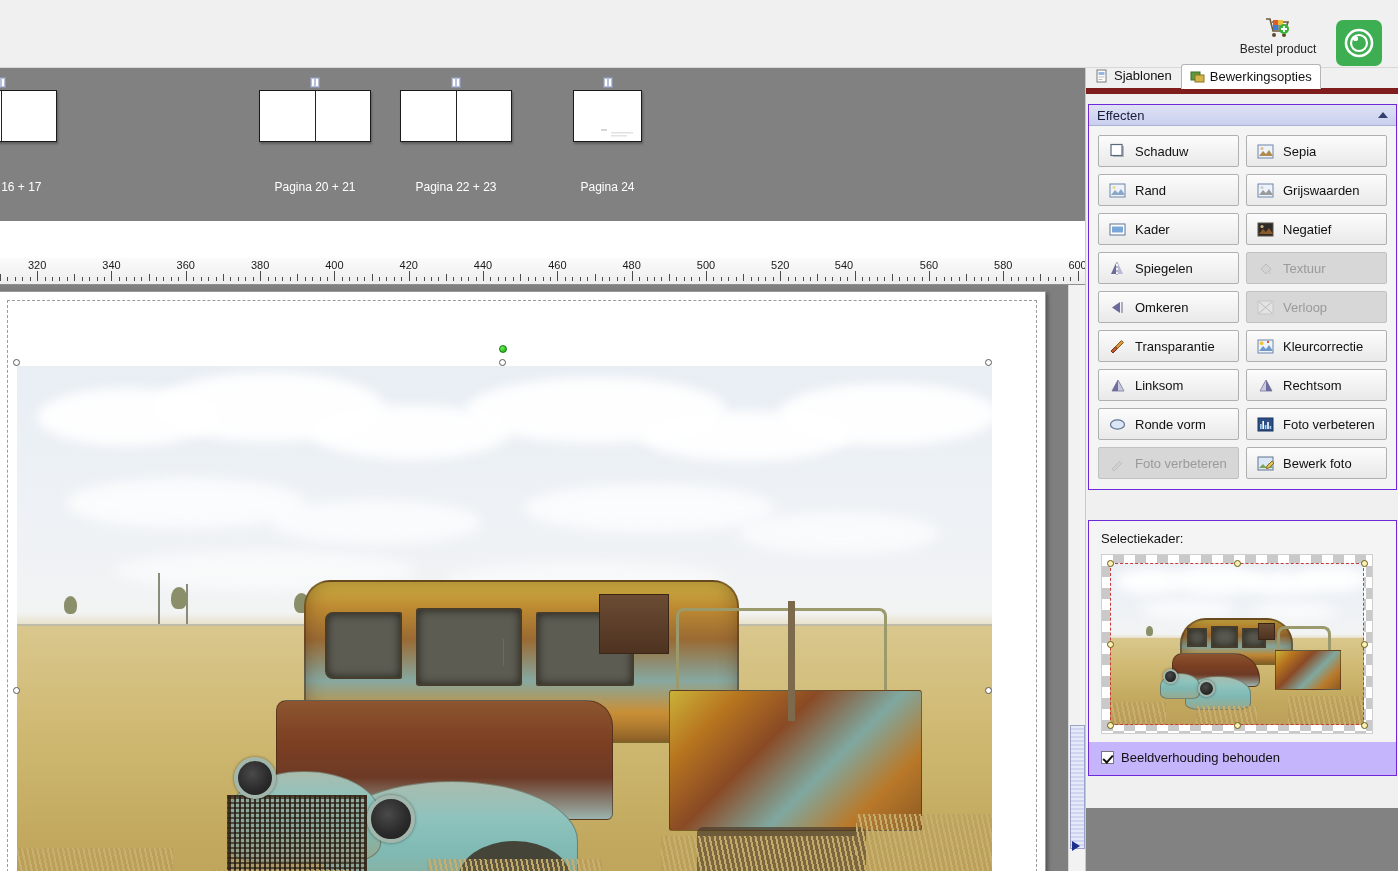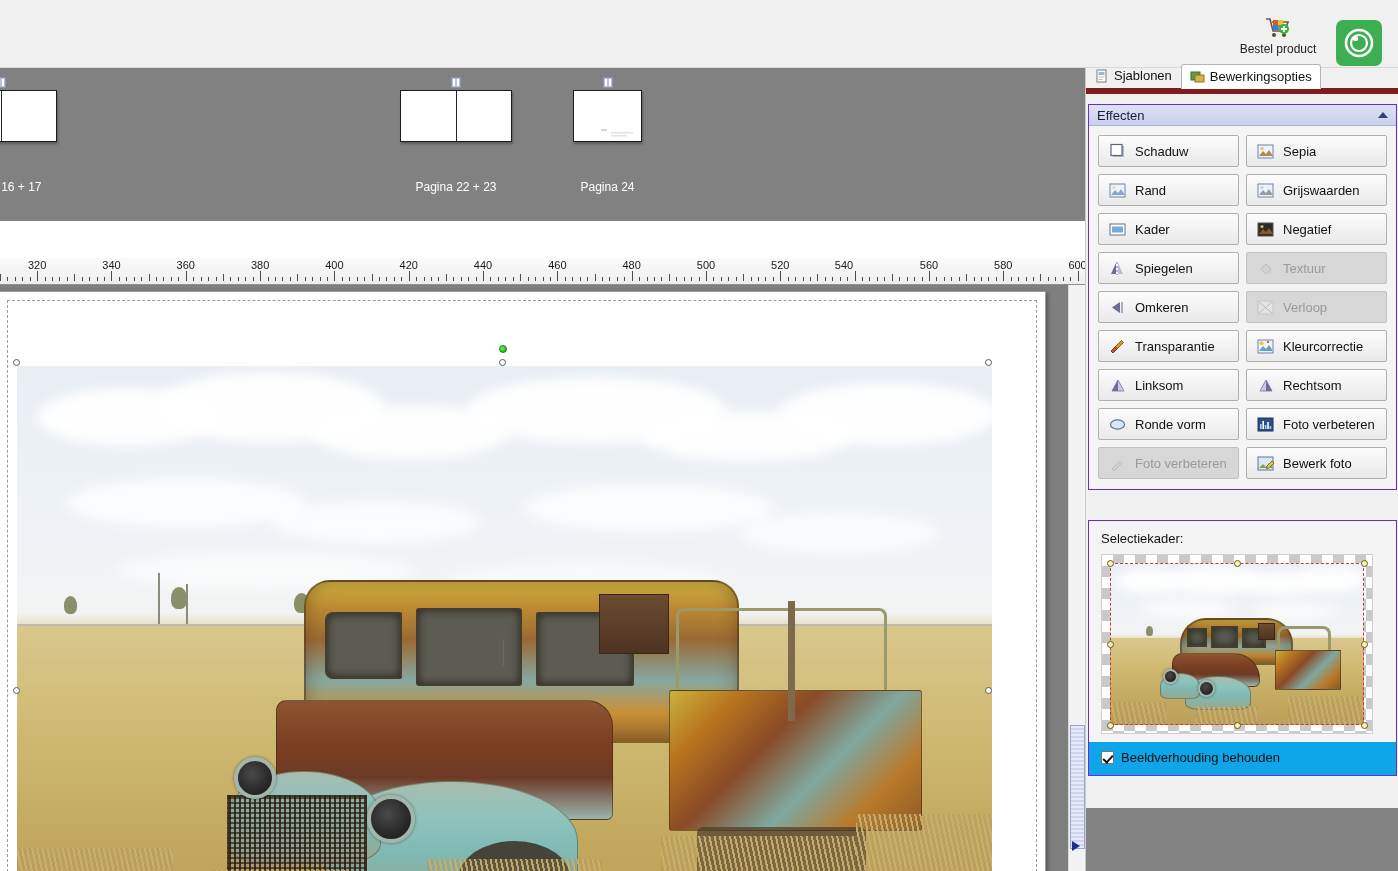--- a/index.html
+++ b/index.html
@@ -343,21 +343,21 @@
     position: absolute; left: 8px; top: 8px; right: 8px; bottom: 8px;
     border: 1px dashed #c83a3a;
     z-index: 4;
   }
   .chandle {
     position: absolute; width: 7px; height: 7px; border-radius: 50%;
     background: #fbf0b8; border: 1px solid #6b5a14; z-index: 5;
   }
   .checkrow {
     display: flex; align-items: center; gap: 7px;
-    padding: 8px 12px 10px 12px; background: #0ea5e9;
+    padding: 8px 12px 10px 12px; background: #c4b5fd;
   }
   .cbox {
     width: 13px; height: 13px; background: #fff; border: 1px solid #767676;
     position: relative; cursor: pointer;
   }
   .cbox::after {
     content: ""; position: absolute; left: 3px; top: 1px;
     width: 4px; height: 8px; border: solid #111; border-width: 0 2px 2px 0;
     transform: rotate(42deg);
   }
@@ -397,20 +397,28 @@
   </div>
 
   <div class="pagestrip" style="background: rgb(129, 129, 129);">
     <div class="spread" style="left:-55px">
       <span class="grip"></span>
       <div class="pages">
           <div class="pg"></div>
           <div class="pg"></div>
         </div>
       <div class="caption">Pagina 16 + 17</div>
+    </div>
+    <div class="spread" style="left:259px">
+      <span class="grip"></span>
+      <div class="pages">
+          <div class="pg"></div>
+          <div class="pg"></div>
+        </div>
+      <div class="caption">Pagina 20 + 21</div>
     </div>
     <div class="spread" style="left:400px">
       <span class="grip"></span>
       <div class="pages">
           <div class="pg"></div>
           <div class="pg"></div>
         </div>
       <div class="caption">Pagina 22 + 23</div>
     </div>
     <div class="spread" style="left:573px">

